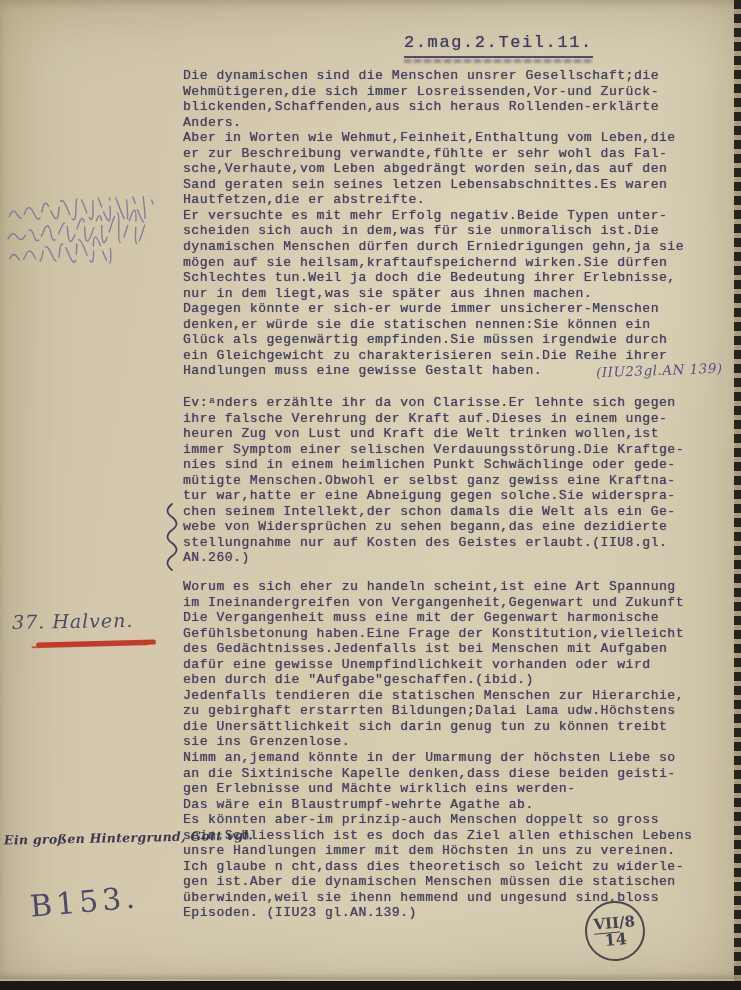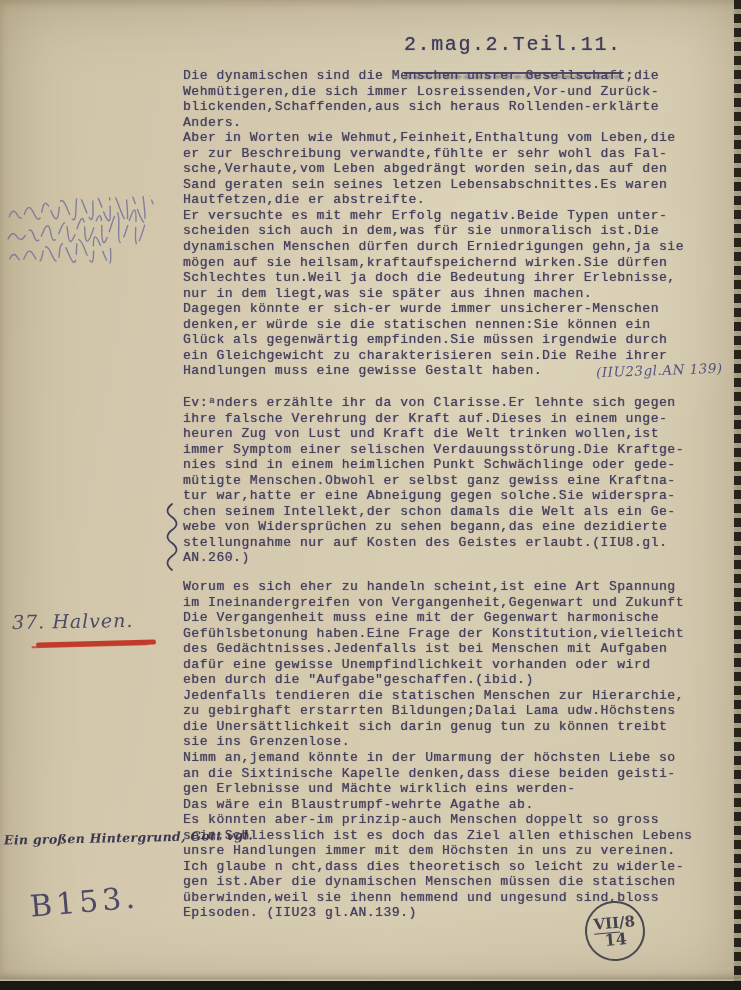--- a/index.html
+++ b/index.html
@@ -8,22 +8,22 @@
     background:
       radial-gradient(ellipse 420px 300px at 62% 30%, rgba(236,228,203,.35), rgba(0,0,0,0) 70%),
       radial-gradient(ellipse 500px 400px at 40% 75%, rgba(210,198,166,.4), rgba(0,0,0,0) 75%),
       linear-gradient(100deg, #cec3a5 0%, #d5cab0 35%, #d8cfb5 60%, #d2c7ab 100%);
     box-shadow: inset 0 0 70px rgba(112,98,66,.38), inset 0 3px 8px rgba(90,80,55,.25);}
   .typed{position:absolute;font-family:"Liberation Mono","DejaVu Sans Mono",monospace;
     font-size:13px;letter-spacing:.55px;color:#45415f;white-space:pre;
     text-shadow:0 0 1px rgba(63,59,92,.6), .4px .4px 0 rgba(63,59,92,.28);}
   .tline{display:block;height:15.55px;line-height:15.55px;}
   .header-wrap{position:absolute;left:404px;top:33px;}
-  .header-title{font-family:"Liberation Mono","DejaVu Sans Mono",monospace;font-size:20px;
-    letter-spacing:1.6px;color:#3d3a5e;white-space:pre;padding-bottom:16px;
+  .header-title{font-family:"Liberation Mono","DejaVu Sans Mono",monospace;font-size:17px;
+    letter-spacing:1.6px;color:#3d3a5e;white-space:pre;padding-bottom:4px;
     border-bottom:2.5px solid rgba(58,54,88,.85);
     text-shadow:0 0 1px rgba(58,54,88,.65);}
   .header-smudge{height:4px;margin-top:1px;background:
     repeating-linear-gradient(90deg, rgba(60,56,90,.75) 0 7px, rgba(60,56,90,.15) 7px 10px);
     filter:blur(1.1px);opacity:.55;}
   .hand{font-family:"DejaVu Serif",serif;font-style:italic;}
   .ann139{position:absolute;left:596px;top:362px;font-size:13.5px;color:#4b4880;
     letter-spacing:.5px;transform:rotate(-2deg);white-space:pre;opacity:.92;}
   .pencil-note{position:absolute;left:6px;top:198px;transform:rotate(-2deg);}
   .halven{position:absolute;left:12px;top:610px;font-size:19px;color:#4d4b68;

